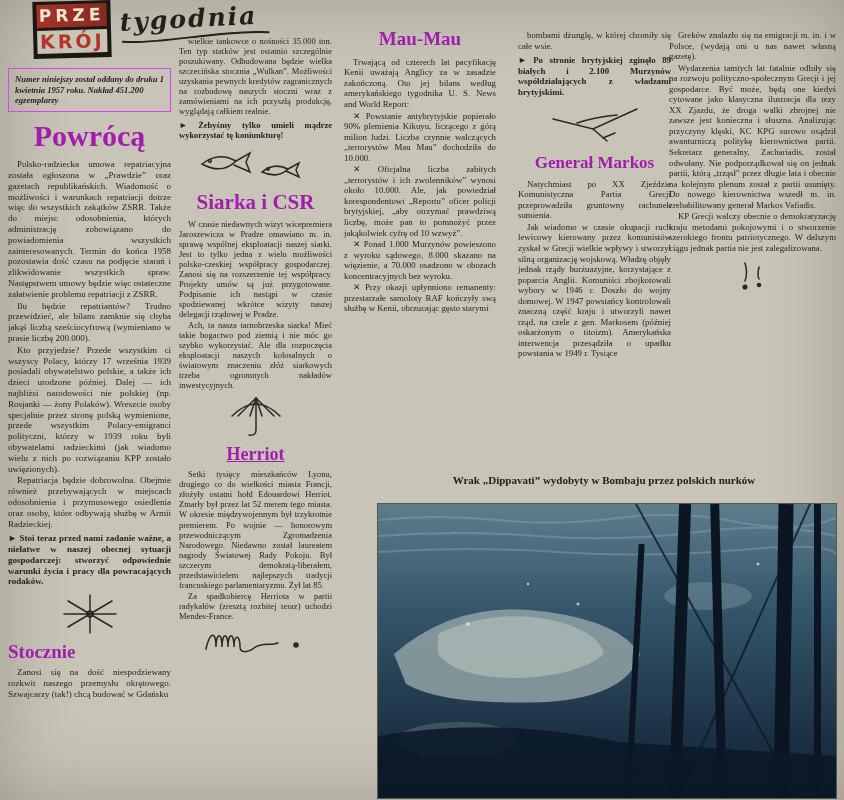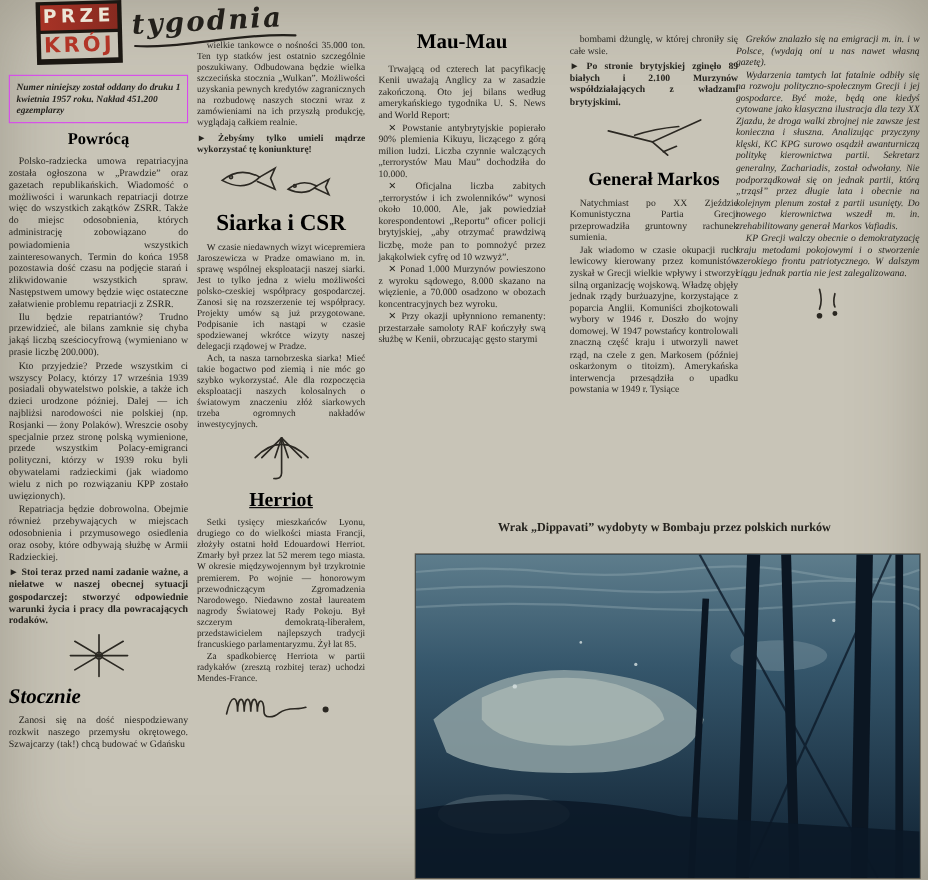--- a/index.html
+++ b/index.html
@@ -23,26 +23,26 @@
                  font-size:25px; letter-spacing:2px; color:#23201b; }
   .script-title svg{ display:block; margin-top:-4px; }
   
   .col{ position:absolute; text-align:justify; line-height:1.2; }
   .col p{ text-indent:9px; margin-bottom:1px; }
   .col p.note{ font-weight:bold; text-indent:0; margin:4px 0 3px; }
   .col-1{ left:8px;  top:68px; width:163px; font-size:9px; }
   .col-2{ left:179px; top:36px; width:153px; font-size:8.5px; line-height:1.18; }
   .col-3{ left:344px; top:28px; width:152px; font-size:8.8px; }
   .col-4{ left:518px; top:30px; width:153px; font-size:8.8px; }
-  .col-5{ left:669px; top:30px; width:167px; font-size:8.8px;font-style:italic; }
+  .col-5{ left:669px; top:30px; width:167px; font-size:8.8px; }
   .issue-note{ border:1px solid #d946ef; padding:5px 6px; font-style:italic; font-weight:bold;
                font-size:8.6px; line-height:1.25; margin-bottom:6px; text-align:left; }
-  h2{ font-weight:bold; color:#000000; }
-  .h-powroca{ font-size:15px; text-align:center; margin:6px 0 5px; }
-  .h-stocznie{ font-size:19px; font-style:italic; margin:4px 0 3px; }
+  h2{ font-weight:bold; color:#a21caf; }
+  .h-powroca{ font-size:30px; text-align:center; margin:6px 0 5px; }
+  .h-stocznie{ font-size:19px; margin:4px 0 3px; }
   .h-siarka{ font-size:21px; text-align:center; margin:5px 0 4px; }
   .h-herriot{ font-size:18px; text-align:center; margin:1px 0 4px;text-decoration:underline; }
   .h-maumau{ font-size:19px; text-align:center; margin:0 0 6px; }
   .h-markos{ font-size:17px; text-align:center; margin:3px 0 5px; }
   .doodle{ display:flex; justify-content:center; margin:6px 0; }
   .doodle svg{ stroke:#2b2822; fill:none; stroke-width:1.5; stroke-linecap:round; }
   
   .photo-caption{ position:absolute; left:364px; top:474px; width:480px; text-align:center;
                   font-weight:bold; font-size:11px; color:#23211c; }
   .photo{ position:absolute; left:378px; top:504px; width:458px; height:294px;

